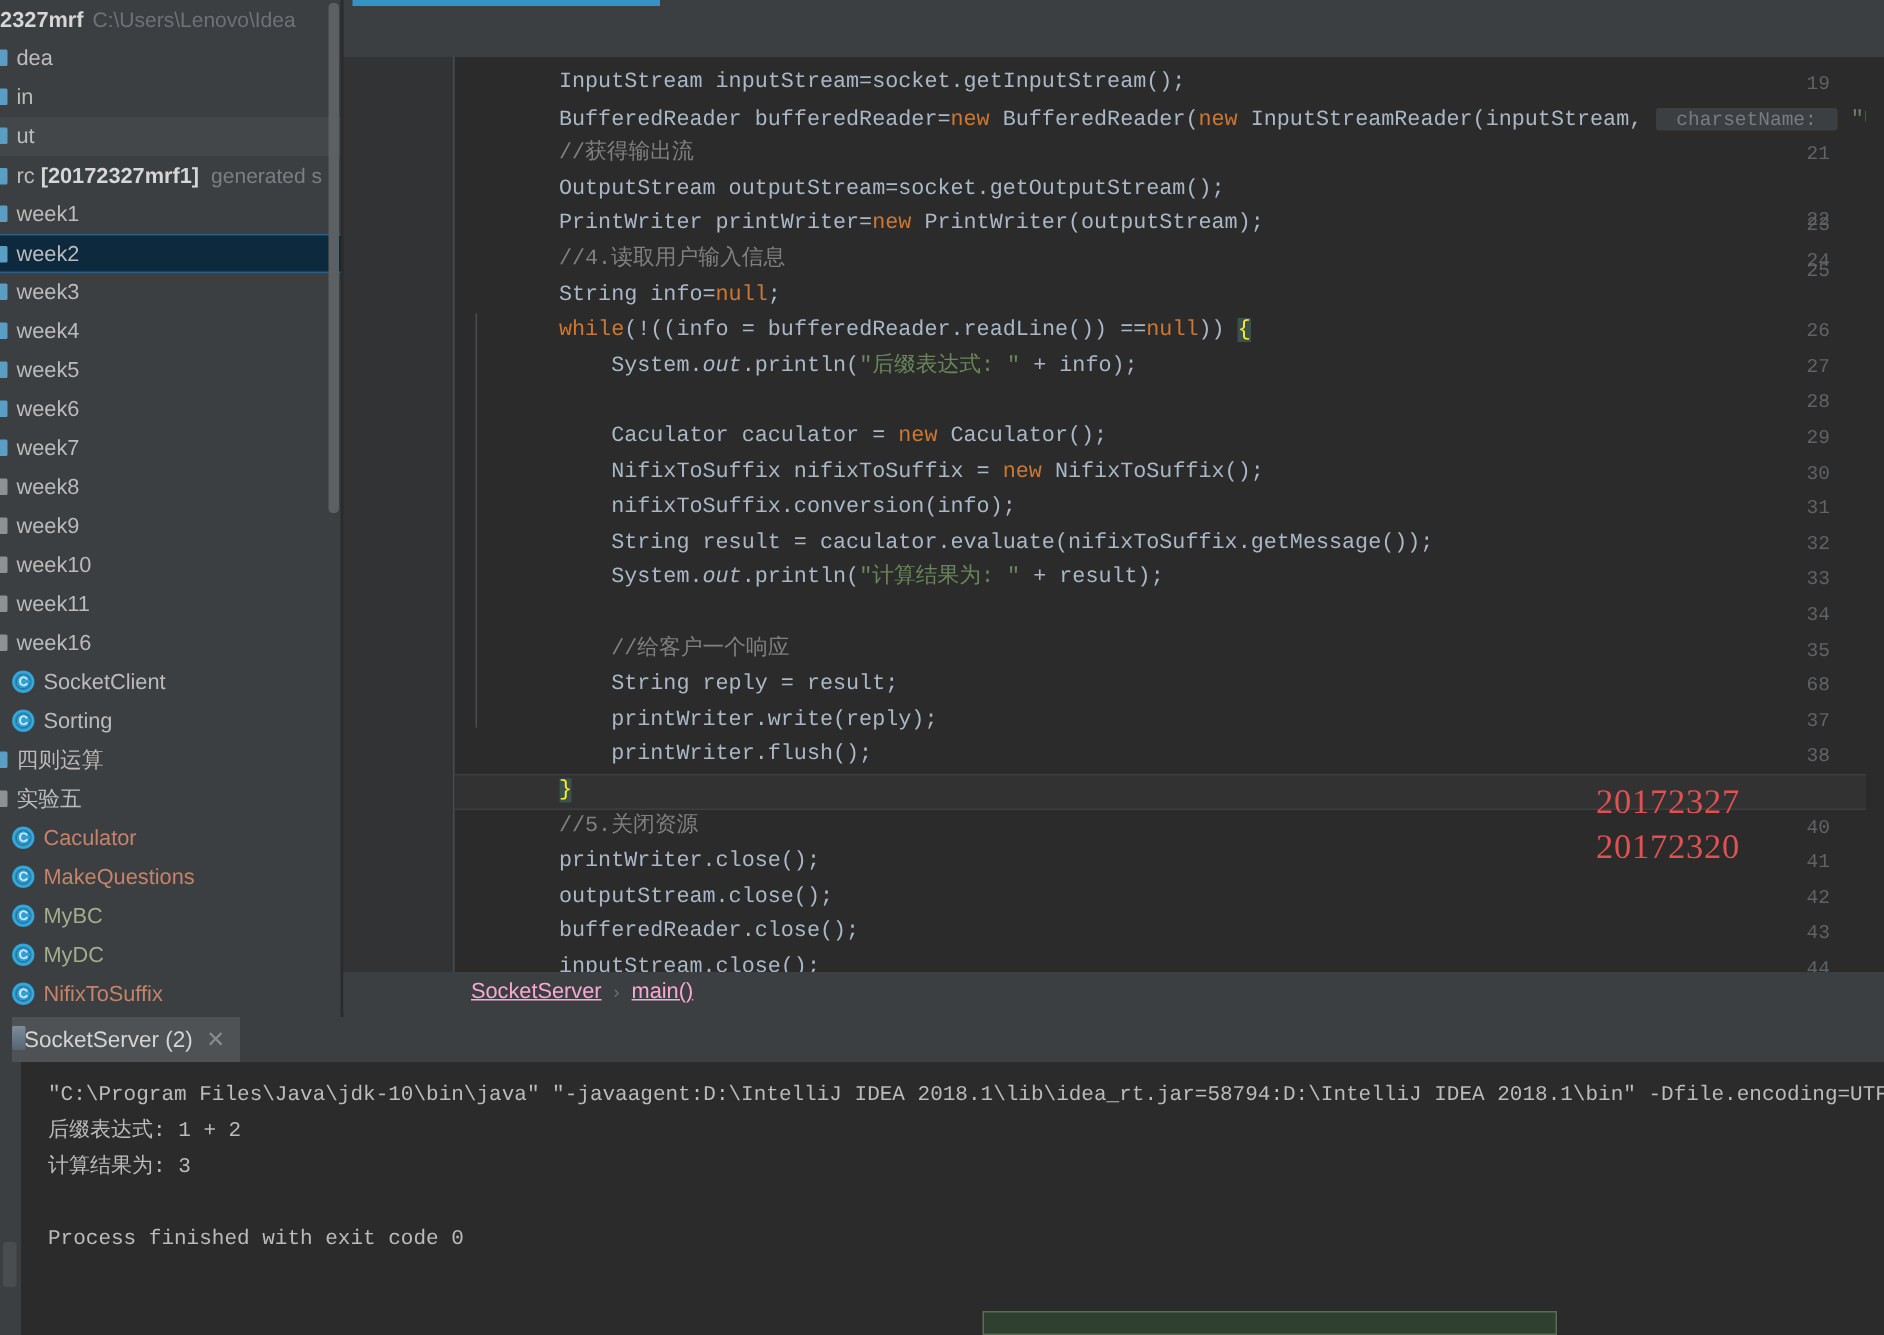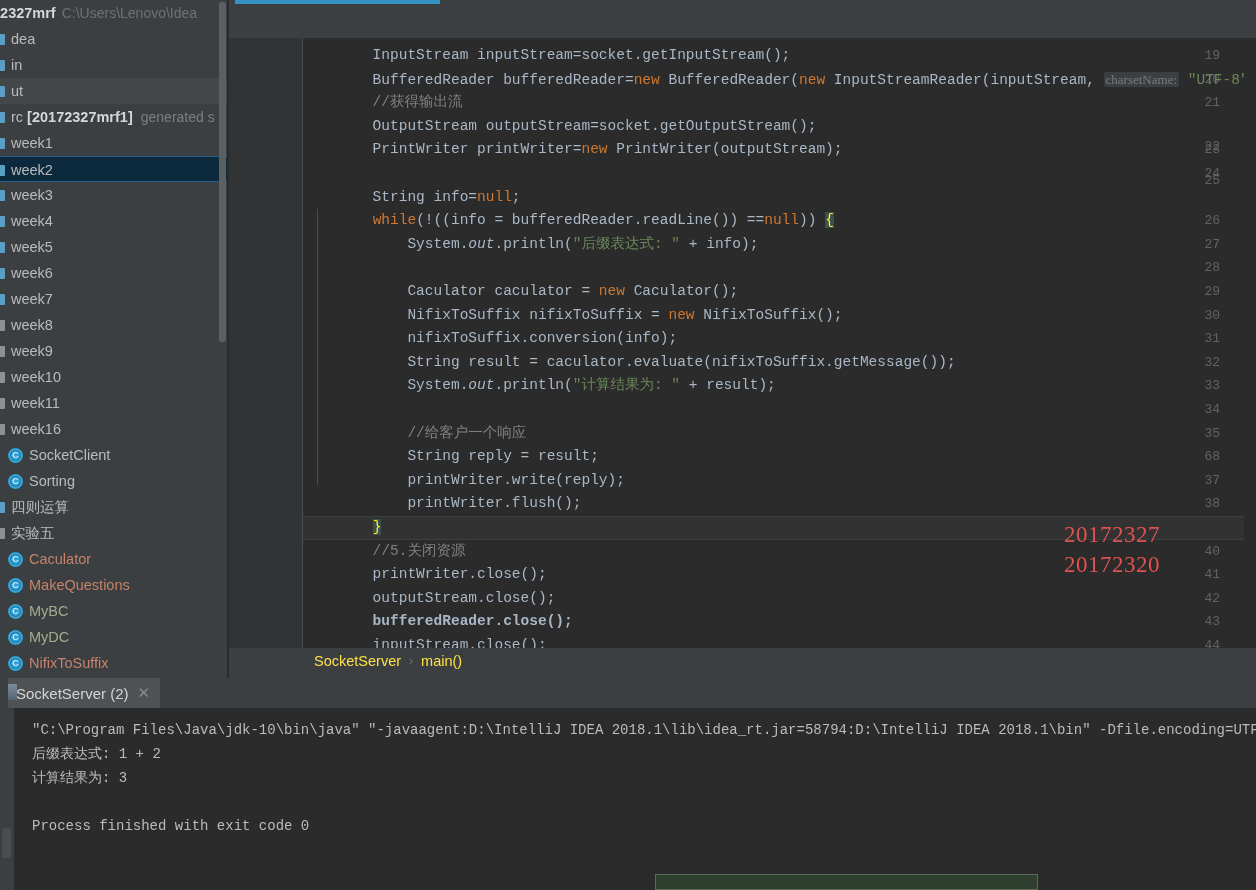--- a/index.html
+++ b/index.html
@@ -94,41 +94,41 @@
   }
   .caret-line {
     position: absolute; left: 0; width: 1027px; height: 23.6px;
     background: #323232; border-top: 1px solid #3c3f41; border-bottom: 1px solid #3c3f41;
   }
   .kw { color: #cc7832; }
   .str { color: #6a8759; }
   .cmt { color: #808080; }
   .hint {
     background: #3b3f41; color: #777d82; border-radius: 2px;
-    padding: 0 2px; font-size: 13px; font-family: Liberation Serif, serif;
+    padding: 0 14px; font-size: 13px;
   }
   .brace-hl { background: #3b514d; color: #ffef28; }
   .indent-guide {
     position: absolute; width: 1px; background: #4b4d4f;
   }
   .redmark {
     position: absolute; color: #e05252; font-size: 23px; font-weight: normal;
     font-family: "Liberation Serif", serif; letter-spacing: 0.5px;
   }
   #ed-right-strip {
     position: absolute; right: 0; top: 0; width: 12px; height: 610px; background: #2b2b2b;
   }
 
   
   #breadcrumb {
     position: absolute; left: 229px; top: 648px; width: 1027px; height: 26px;
     background: #3c3f41; display: flex; align-items: center; padding-left: 85px;
     font-size: 14.5px; color: #a6a6a6;
   }
-  #breadcrumb .crumb { color: #fde047; }
+  #breadcrumb .crumb { color: #f9a8d4; text-decoration: underline; }
   #breadcrumb .sep { color: #6f7376; margin: 0 8px; font-size: 12px; }
 
   
   #runpanel {
     position: absolute; left: 0; top: 678px; width: 1256px; height: 212px; background: #3c3f41;
   }
   #run-tabbar {
     position: absolute; left: 0; top: 0; width: 1256px; height: 30px; background: #3c3f41;
   }
   #run-tab {
@@ -231,39 +231,40 @@
         <div class="lnum" style="top: 596px;">44</div>
       </div>
     <div id="code-area">
         <div class="caret-line" style="top: 478px;"></div>
         <div class="indent-guide" style="left: 14px; top: 171.2px; height: 276.12px;"></div>
         <div class="cline" style="top: 6px;"><span>        InputStream inputStream=socket.getInputStream();</span></div>
         <div class="cline" style="top: 29.6px;"><span>        BufferedReader bufferedReader=</span><span class="kw">new</span><span> BufferedReader(</span><span class="kw">new</span><span> InputStreamReader(inputStream, </span><span class="hint">charsetName:</span><span> </span><span class="str">"UTF-8"</span></div>
         <div class="cline" style="top: 53.2px;"><span class="cmt">        //获得输出流</span></div>
         <div class="cline" style="top: 76.8px;"><span>        OutputStream outputStream=socket.getOutputStream();</span></div>
         <div class="cline" style="top: 100.4px;"><span>        PrintWriter printWriter=</span><span class="kw">new</span><span> PrintWriter(outputStream);</span></div>
+        <div class="cline" style="top: 124px;"><span class="cmt">        //4.读取用户输入信息</span></div>
         <div class="cline" style="top: 147.6px;"><span>        String info=</span><span class="kw">null</span><span>;</span></div>
         <div class="cline" style="top: 171.2px;"><span>        </span><span class="kw">while</span><span>(!((info = bufferedReader.readLine()) ==</span><span class="kw">null</span><span>)) </span><span class="brace-hl">{</span></div>
         <div class="cline" style="top: 194.8px;"><span>            System.</span><span style="font-style: italic;">out</span><span>.println(</span><span class="str">"后缀表达式: "</span><span> + info);</span></div>
         <div class="cline" style="top: 218.4px;"><span></span></div>
         <div class="cline" style="top: 242px;"><span>            Caculator caculator = </span><span class="kw">new</span><span> Caculator();</span></div>
         <div class="cline" style="top: 265.6px;"><span>            NifixToSuffix nifixToSuffix = </span><span class="kw">new</span><span> NifixToSuffix();</span></div>
         <div class="cline" style="top: 312.8px;"><span>            String result = caculator.evaluate(nifixToSuffix.getMessage());</span></div>
         <div class="cline" style="top: 289.2px;"><span>            nifixToSuffix.conversion(info);</span></div>
         <div class="cline" style="top: 336.4px;"><span>            System.</span><span style="font-style: italic;">out</span><span>.println(</span><span class="str">"计算结果为: "</span><span> + result);</span></div>
         <div class="cline" style="top: 360px;"><span></span></div>
         <div class="cline" style="top: 383.6px;"><span class="cmt">            //给客户一个响应</span></div>
         <div class="cline" style="top: 407.2px;"><span>            String reply = result;</span></div>
         <div class="cline" style="top: 430.8px;"><span>            printWriter.write(reply);</span></div>
         <div class="cline" style="top: 454.4px;"><span>            printWriter.flush();</span></div>
         <div class="cline" style="top: 478px;"><span>        </span><span class="brace-hl">}</span></div>
         <div class="cline" style="top: 501.6px;"><span class="cmt">        //5.关闭资源</span></div>
         <div class="cline" style="top: 525.2px;"><span>        printWriter.close();</span></div>
         <div class="cline" style="top: 548.8px;"><span>        outputStream.close();</span></div>
-        <div class="cline" style="top: 572.4px; font-weight: bold;"><span>        bufferedReader.close();</span></div>
+        <div class="cline" style="top: 572.4px;"><span>        bufferedReader.close();</span></div>
         <div class="cline" style="top: 596px;"><span>        inputStream.close();</span></div>
         <div class="redmark" style="left: 761px; top: 484px; color: rgb(224, 82, 82);">20172327</div>
         <div class="redmark" style="left: 761px; top: 514px; color: rgb(224, 82, 82);">20172320</div>
       </div>
     <div id="ed-right-strip"></div>
   </div>
 
   <div id="breadcrumb">
     <span class="crumb">SocketServer</span>
     <span class="sep">›</span>

